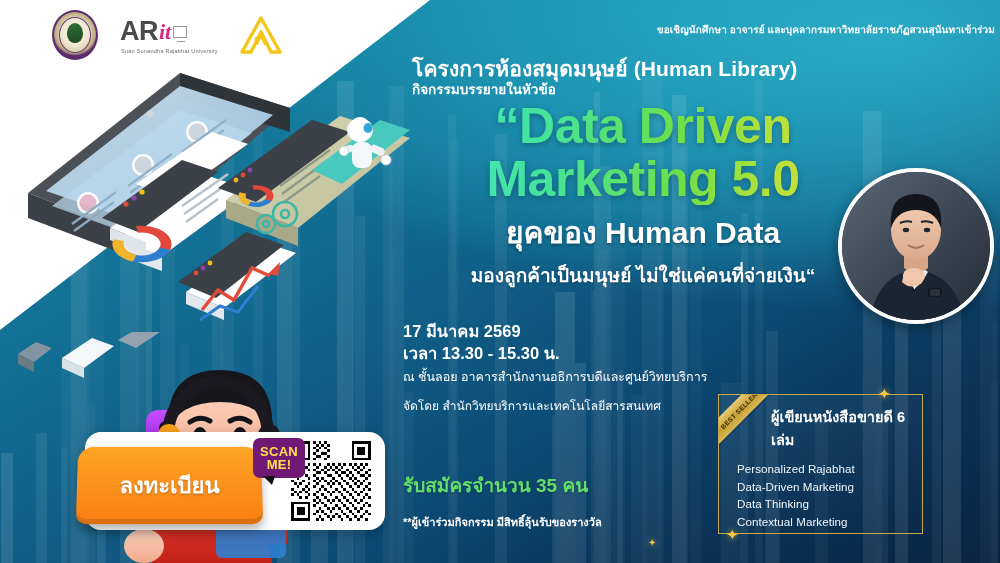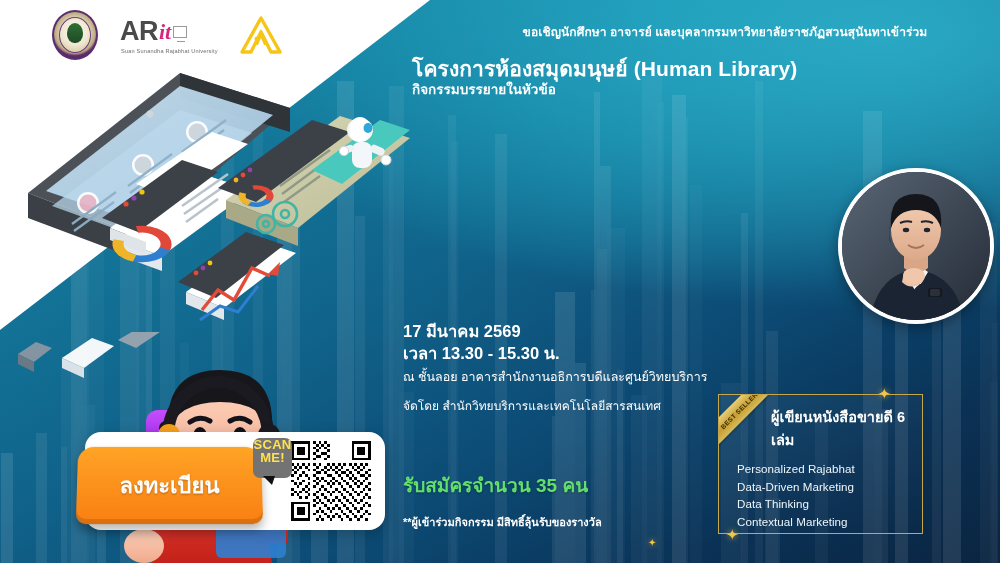--- a/index.html
+++ b/index.html
@@ -64,35 +64,35 @@
     position:absolute; left:-8px; top:14px; width:185px; height:78px; z-index:24;
     background:linear-gradient(#ffa425,#f97f12);
     border-radius:16px 16px 10px 10px;
     box-shadow:0 6px 10px rgba(0,0,0,.28), inset 0 -5px 0 rgba(0,0,0,.12);
     display:flex; align-items:center; justify-content:center;
     transform:perspective(420px) rotateX(8deg);
   }
   .regbtn span { color:#fff; font-size:22px; font-weight:700; text-shadow:0 1px 2px rgba(0,0,0,.3); }
 
   .scanme {
-    position:absolute; left:168px; top:6px; width:39px; height:40px; z-index:26;
-    background:#737373; border-radius:7px;
-    display:flex; flex-direction:column; align-items:center; justify-content:flex-start; line-height:1;
+    position:absolute; left:168px; top:6px; width:52px; height:40px; z-index:26;
+    background:#701a75; border-radius:7px;
+    display:flex; flex-direction:column; align-items:center; justify-content:center; line-height:1;
   }
   .scanme::after { content:""; position:absolute; left:10px; bottom:-7px; width:0;height:0;
       border-left:9px solid transparent; border-right:3px solid transparent; border-top:9px solid #111; }
   .scanme b { color:#ffe14d; font-size:13px; font-weight:700; letter-spacing:.3px; }
 
   .qr { position:absolute; right:14px; top:9px; width:80px; height:80px; z-index:24; background:#fff; }
   .qr svg { display:block; }
 
   
   .tline {
     position:absolute; left:455px; top:22px; width:540px; z-index:25;
-    color:#ffffff; font-size:12px; font-weight:600; letter-spacing:.1px; text-align:center;
+    color:#ffffff; font-size:10px; font-weight:600; letter-spacing:.1px; text-align:right;
   }
   .proj {
     position:absolute; left:412px; top:52px; width:560px; z-index:25;
     color:#ffffff; font-size:21px; font-weight:700; letter-spacing:.1px;
   }
   .act {
     position:absolute; left:412px; top:78px; width:560px; z-index:25;
     color:#ffffff; font-size:13.5px; font-weight:600;font-family:Liberation Serif, serif;
   }
 
@@ -499,20 +499,26 @@
                    M21 28h1v1h-1zM24 28h1v1h-1zM27 28h1v1h-1z"></path>
         </g>
       </svg>
     </div>
   </div>
 
   <div class="tline">ขอเชิญนักศึกษา อาจารย์ และบุคลากรมหาวิทยาลัยราชภัฏสวนสุนันทาเข้าร่วม</div>
   <div class="proj">โครงการห้องสมุดมนุษย์ (Human Library)</div>
   <div class="act">กิจกรรมบรรยายในหัวข้อ</div>
 
+  <div class="bigtitle">
+    <div class="l1">“Data Driven</div>
+    <div class="l2">Marketing 5.0</div>
+    <div class="l3">ยุคของ Human Data</div>
+    <div class="l4">มองลูกค้าเป็นมนุษย์ ไม่ใช่แค่คนที่จ่ายเงิน“</div>
+  </div>
 
   <div class="infoL">
     <div class="d1">17 มีนาคม 2569</div>
     <div class="d2">เวลา 13.30 - 15.30 น.</div>
     <div class="d3">ณ ชั้นลอย อาคารสำนักงานอธิการบดีและศูนย์วิทยบริการ</div>
     <div class="d4">จัดโดย สำนักวิทยบริการและเทคโนโลยีสารสนเทศ</div>
   </div>
 
   <div class="reg">
     <div class="r1">รับสมัครจำนวน 35 คน</div>

